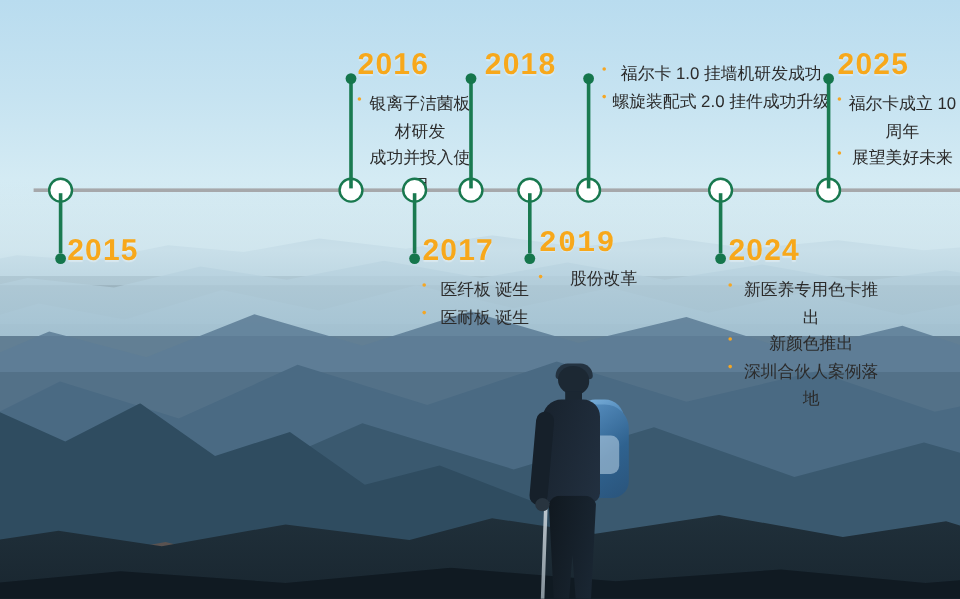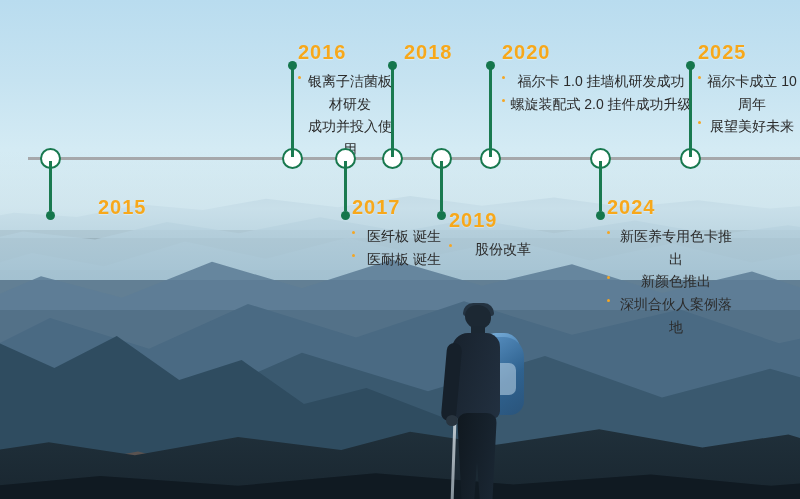--- a/index.html
+++ b/index.html
@@ -167,21 +167,21 @@
     background:#1a7a50;
   }
   .stem-dot {
     position:absolute; width:9px; height:9px; margin-left:-4px;
     border-radius:50%; background:#15764c;
   }
 
   
   .entry { position:absolute; }
   .year {
-    font-size:20px; font-weight:bold; color:#F7A81B;
+    font-size:25px; font-weight:bold; color:#F7A81B;
     letter-spacing:1px; line-height:1; white-space:nowrap;
     text-shadow:0 1px 1px rgba(255,255,255,.35);
   }
   .bullets { margin-top:8px; }
   .bullet {
     position:relative;
     font-size:14px; line-height:1.62; color:#2b2b2b;
     padding-left:8px; white-space:pre-line;text-align:center;
   }
   .bullet::before {
@@ -226,21 +226,21 @@
       <div class="hk-pole"></div>
       <div class="hk-hand"></div>
     </div>
   </div>
 
   <div class="axis"></div>
   <div id="timeline-layer">
       <div class="node" style="left: 50px;"></div>
       <div class="stem" style="left: 50px; height: 50px; top: 161px;"></div>
       <div class="stem-dot" style="left: 50px; top: 211px;"></div>
-      <div class="entry below" style="left: 56px; top: 197px; width: 165px; margin-left: 42px;">
+      <div class="entry below" style="left: 56px; top: 197px; width: 165px;">
         <div class="year">2015</div>
       </div>
       <div class="node" style="left: 292px;"></div>
       <div class="stem" style="left: 292px; height: 92px; top: 65px;"></div>
       <div class="stem-dot" style="left: 292px; top: 61px;"></div>
       <div class="entry above" style="left: 298px; top: 42px; width: 96px;">
         <div class="year">2016</div>
         <div class="bullets">
           <div class="bullet">银离子洁菌板材研发
 成功并投入使用</div>
@@ -258,31 +258,30 @@
       </div>
       <div class="node" style="left: 392px;"></div>
       <div class="stem" style="left: 392px; height: 92px; top: 65px;"></div>
       <div class="stem-dot" style="left: 392px; top: 61px;"></div>
       <div class="entry above" style="left: 404px; top: 42px; width: 100px;">
         <div class="year">2018</div>
       </div>
       <div class="node" style="left: 441px;"></div>
       <div class="stem" style="left: 441px; height: 50px; top: 161px;"></div>
       <div class="stem-dot" style="left: 441px; top: 211px;"></div>
-      <div class="entry below" style="left: 449px; top: 210px; width: 100px;">
+      <div class="entry below" style="left: 449px; top: 190px; width: 100px; font-family: Liberation Mono, monospace;">
         <div class="year">2019</div>
         <div class="bullets">
           <div class="bullet">股份改革</div>
         </div>
       </div>
       <div class="node" style="left: 490px;"></div>
       <div class="stem" style="left: 490px; height: 92px; top: 65px;"></div>
       <div class="stem-dot" style="left: 490px; top: 61px;"></div>
       <div class="entry above" style="left: 502px; top: 42px; width: 190px;">
-        <div class="year">2020</div>
         <div class="bullets">
           <div class="bullet">福尔卡 1.0 挂墙机研发成功</div>
           <div class="bullet">螺旋装配式 2.0 挂件成功升级</div>
         </div>
       </div>
       <div class="node" style="left: 600px;"></div>
       <div class="stem" style="left: 600px; height: 50px; top: 161px;"></div>
       <div class="stem-dot" style="left: 600px; top: 211px;"></div>
       <div class="entry below" style="left: 607px; top: 197px; width: 130px;">
         <div class="year">2024</div>

